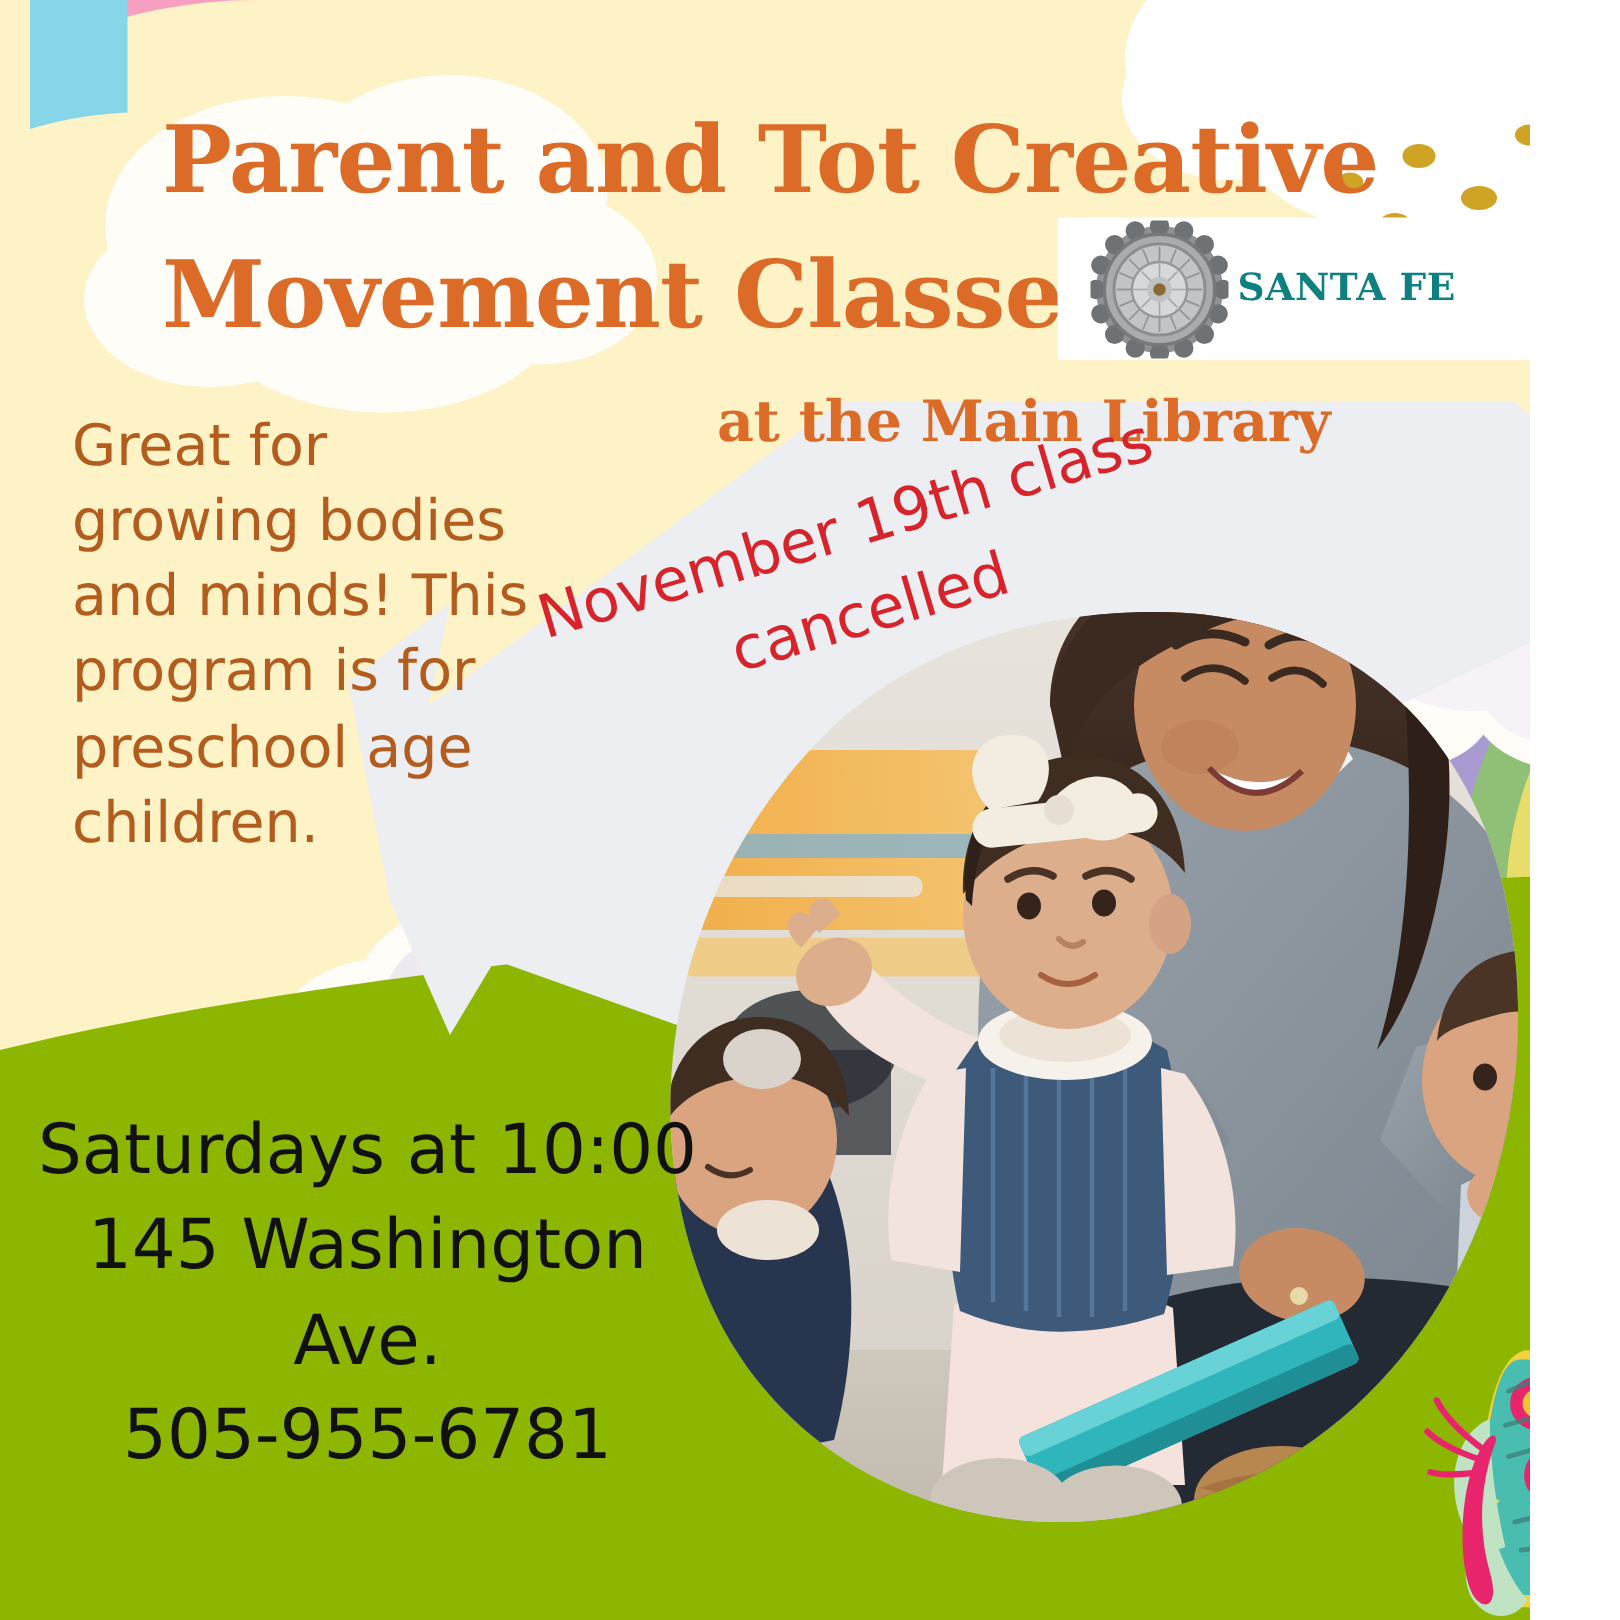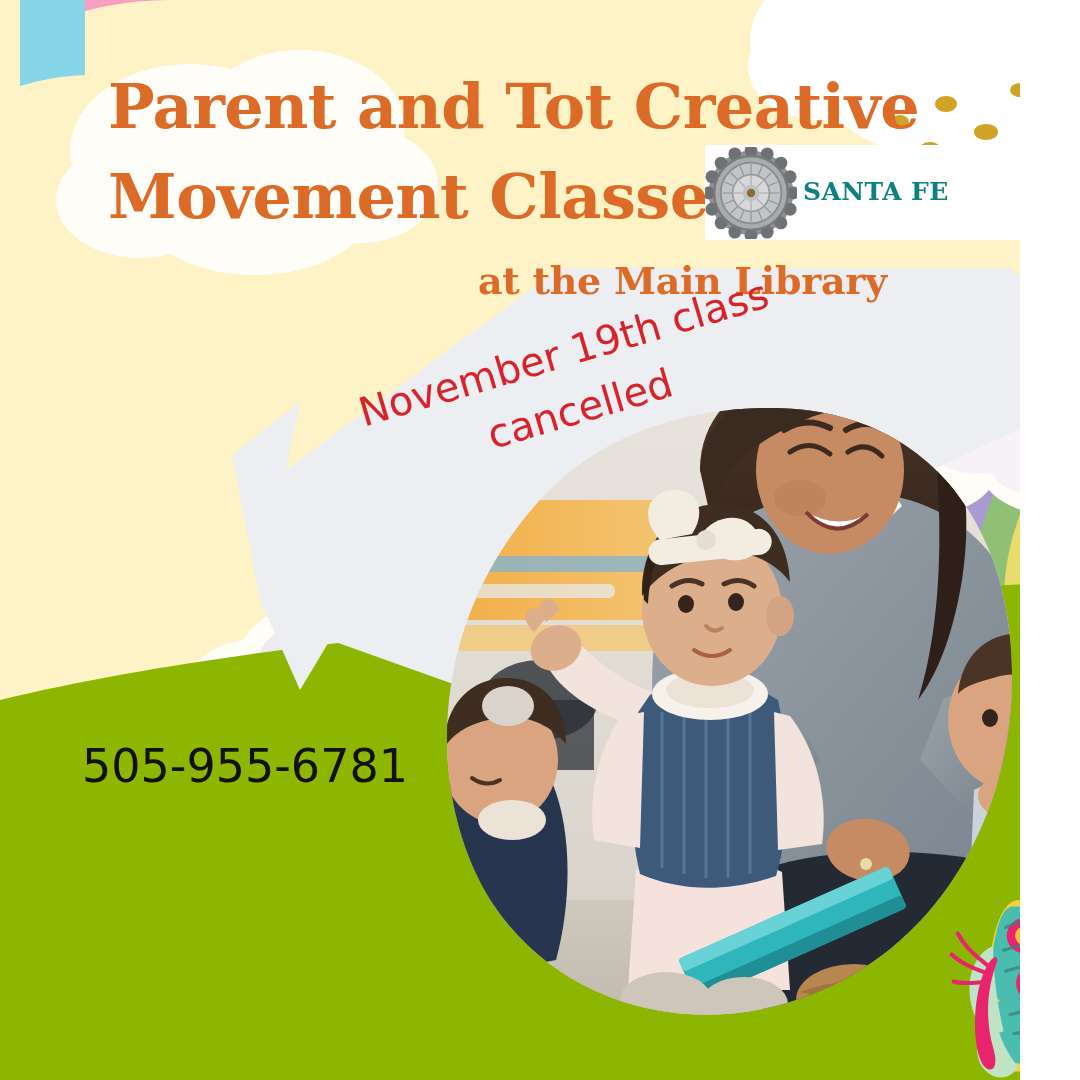--- a/index.html
+++ b/index.html
@@ -52,20 +52,21 @@
   #logo-box {
     position: absolute;
     left: 705px;
     top: 145px;
     width: 345px;
     height: 95px;
     background: #ffffff;
     z-index: 34;
     display: flex;
     align-items: center;
+    padding-left: 22px;
   }
   #logo-mark { width: 92px; height: 92px; flex: 0 0 92px; }
   #logo-text {
     margin-left: 6px;
     font-family: "DejaVu Serif", "Liberation Serif", serif;
     font-weight: 700;
     font-size: 25px;
     line-height: 1.22;
     letter-spacing: 0.4px;
     color: #0e8080;
@@ -497,23 +498,26 @@
         </g>
         <circle r="9" fill="#bfc1c3"></circle>
         <circle r="4.5" fill="#8a6a32"></circle>
       </g>
     </svg>
     <div id="logo-text">
       <span>SANTA FE</span>
     </div>
   </div>
 
+  <div id="body-copy">Great for growing bodies and minds!  This program is for preschool age children.</div>
 
   <div id="cancel-text">
     <span>November 19th class</span>
     <span>cancelled</span>
   </div>
 
   <div id="details">
+    <span>Saturdays at 10:00</span>
+    <span>145 Washington Ave.</span>
     <span>505-955-6781</span>
   </div>
 
 </div>
 
 </body></html>

